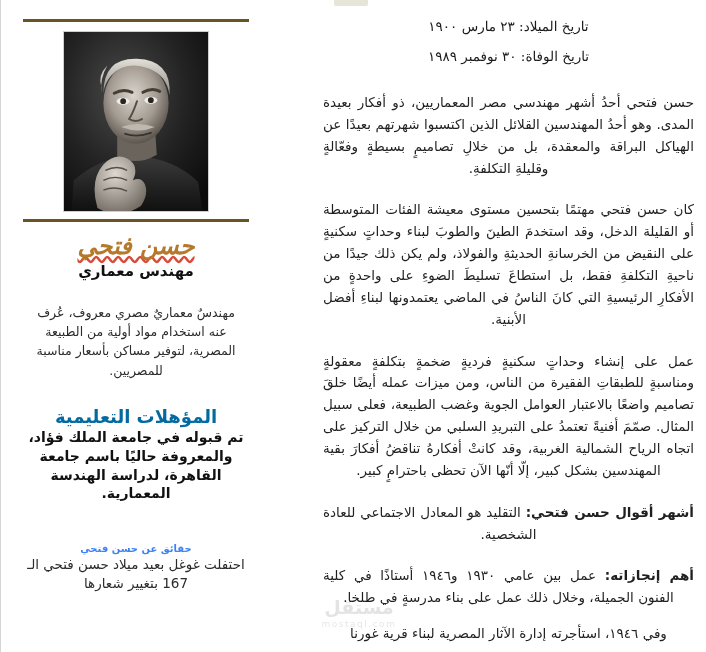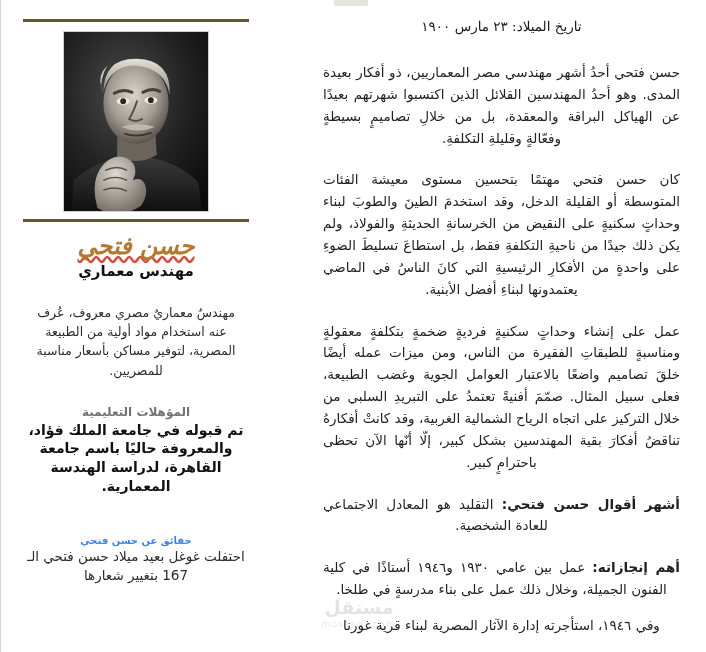--- a/index.html
+++ b/index.html
@@ -97,23 +97,23 @@
   }
   .sidebar-para {
     margin-top: 23px;
     font-size: 12.5px;
     line-height: 1.55;
     color: #2b2b2b;
     padding: 0 14px;
   }
   .sect-heading {
     margin-top: 25px;
-    font-size: 12px;
-    font-weight: bold;
-    color: #737373;
+    font-size: 18px;
+    font-weight: bold;
+    color: #0369a1;
     line-height: 1.3;
   }
   .sect-body {
     font-size: 14px;
     font-weight: bold;
     color: #111;
     line-height: 1.33;
     padding: 0 6px;
   }
   .facts-heading {
@@ -127,21 +127,21 @@
     font-size: 13.5px;
     line-height: 1.42;
     color: #2b2b2b;
     padding: 0 6px;
   }
 
   
   .main {
     flex: 1 1 auto;
     box-sizing: border-box;
-    padding: 18px 26px 0 56px;
+    padding: 18px 12px 0 56px;
     text-align: justify;
     text-align-last: center;
   }
   .dates {
     text-align: center;
     font-family: "DejaVu Serif", "Liberation Serif", serif;
     font-size: 13.5px;
     color: #1a1a1a;
   }
   .date-line + .date-line { margin-top: 14px; }
@@ -269,20 +269,21 @@
 
       <div class="facts-heading">حقائق عن حسن فتحي</div>
       <div class="facts-body">احتفلت غوغل بعيد ميلاد حسن فتحي الـ 167 بتغيير شعارها</div>
 
     </aside>
 
     <section class="main">
 
       <div class="dates">
         <div class="date-line">تاريخ الميلاد: ٢٣ مارس ١٩٠٠</div>
+        <div class="date-line">تاريخ الوفاة: ٣٠ نوفمبر ١٩٨٩</div>
       </div>
 
       <p class="body-para p1">حسن فتحي أحدُ أشهر مهندسي مصر المعماريين، ذو أفكار بعيدة المدى. وهو أحدُ المهندسين القلائل الذين اكتسبوا شهرتهم بعيدًا عن الهياكل البراقة والمعقدة، بل من خلالِ تصاميمٍ بسيطةٍ وفعّالةٍ وقليلةِ التكلفةِ.</p>
       <p class="body-para">كان حسن فتحي مهتمًا بتحسين مستوى معيشة الفئات المتوسطة أو القليلة الدخل، وقد استخدمَ الطينَ والطوبَ لبناء وحداتٍ سكنيةٍ على النقيض من الخرسانةِ الحديثةِ والفولاذ، ولم يكن ذلك جيدًا من ناحيةِ التكلفةِ فقط، بل استطاعَ تسليطَ الضوءِ على واحدةٍ من الأفكارِ الرئيسيةِ التي كانَ الناسُ في الماضي يعتمدونها لبناءِ أفضل الأبنية.</p>
       <p class="body-para">عمل على إنشاء وحداتٍ سكنيةٍ فرديةٍ ضخمةٍ بتكلفةٍ معقولةٍ ومناسبةٍ للطبقاتِ الفقيرة من الناس، ومن ميزات عمله أيضًا خلقَ تصاميم واضعًا بالاعتبار العوامل الجوية وغضب الطبيعة، فعلى سبيل المثال. صمّمَ أفنيةً تعتمدُ على التبريدِ السلبي من خلال التركيز على اتجاه الرياح الشمالية الغربية، وقد كانتْ أفكارهُ تناقضُ أفكارَ بقية المهندسين بشكل كبير، إلّا أنّها الآن تحظى باحترامٍ كبير.</p>
 
       <p class="body-para"><span class="lead">أشهر أقوال حسن فتحي:</span><span> التقليد هو المعادل الاجتماعي للعادة الشخصية.</span></p>
 
       <p class="body-para"><span class="lead">أهم إنجازاته:</span><span> عمل بين عامي ١٩٣٠ و١٩٤٦ أستاذًا في كلية الفنون الجميلة، وخلال ذلك عمل على بناء مدرسةٍ في طلخا.</span></p>
 

